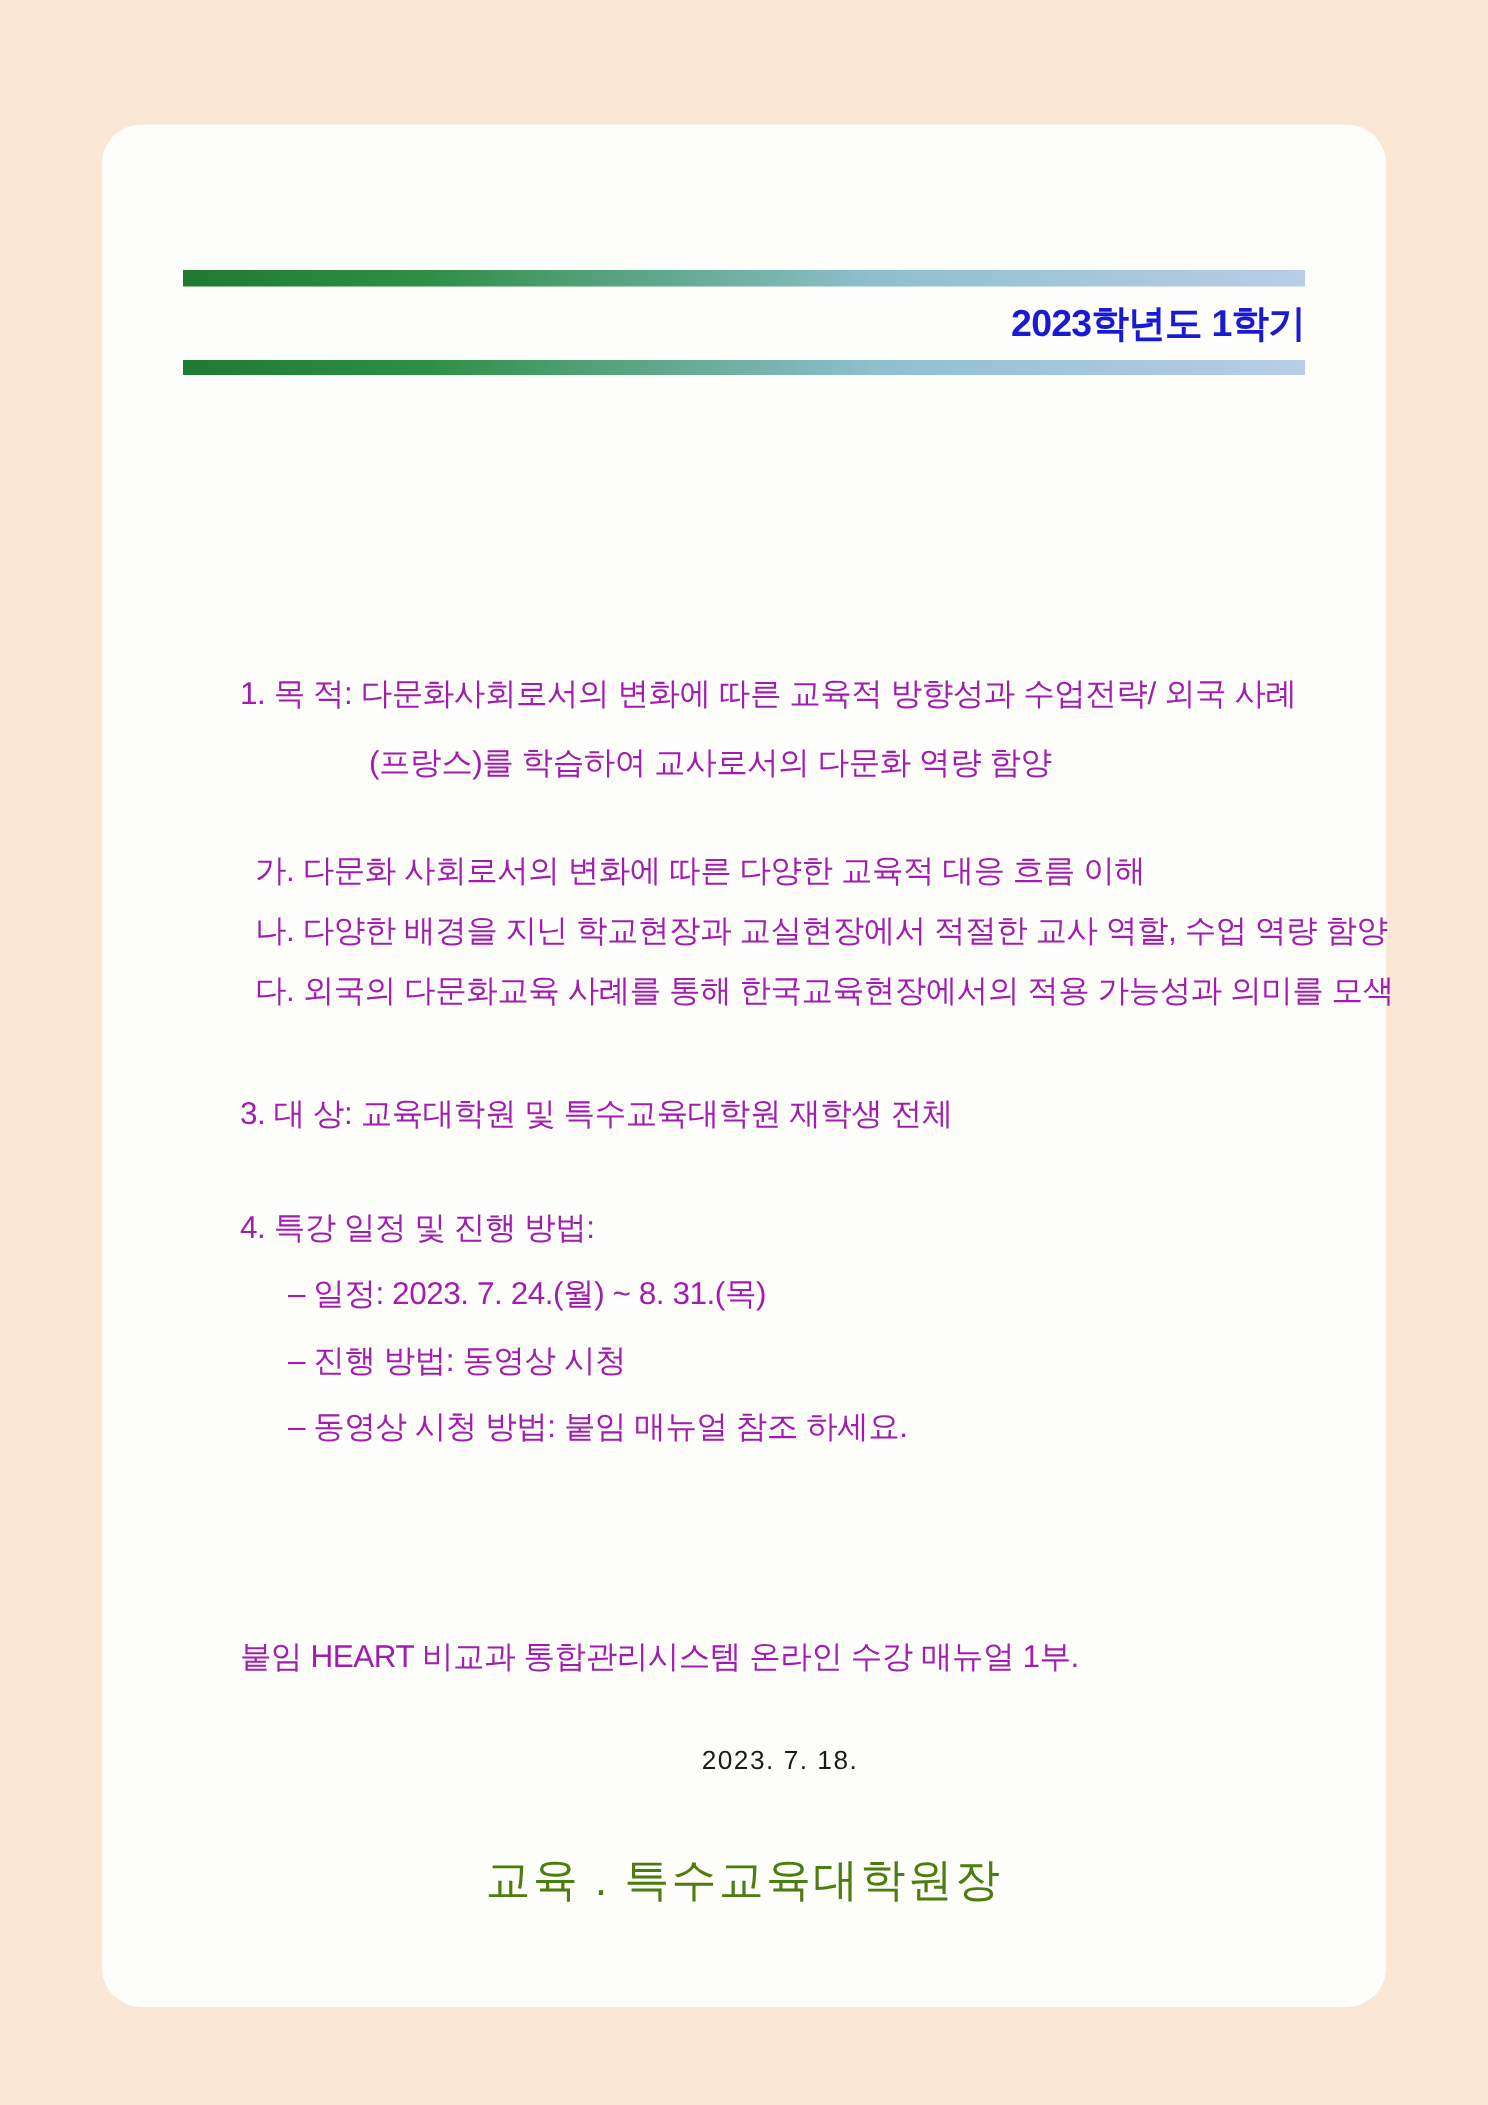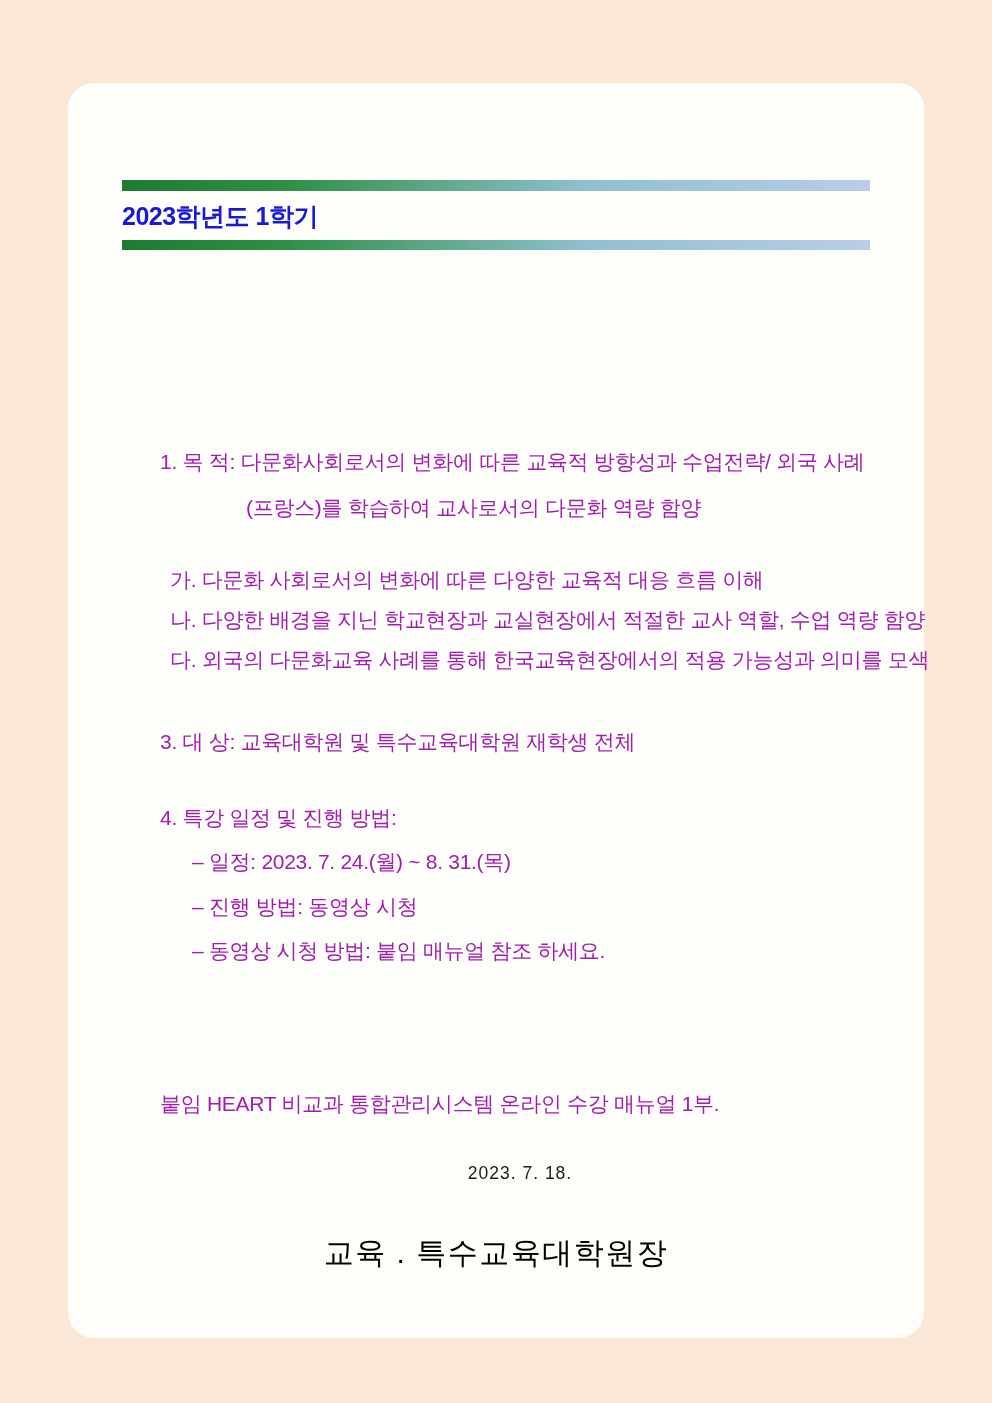--- a/index.html
+++ b/index.html
@@ -38,21 +38,21 @@
     width: 748px;
   }
   .bar {
     height: 11px;
     background: linear-gradient(to right, #1f7a33 0%, #2f8f46 22%, #8fc0cf 62%, #b9cde8 100%);
   }
   .bar-bottom {
     height: 10px;
   }
   .banner-text {
-    text-align: left;
+    text-align: right;
     padding: 9px 0 7px 0;
     color: #1a1ad6;
     font-weight: bold;
     font-size: 25px;
     line-height: 1.33;
     letter-spacing: -0.5px;
   }
   .banner-line2 .hl {
     color: #d21a1a;
   }
@@ -77,21 +77,21 @@
     text-align: center;
     font-size: 17.5px;
     color: #1a1a1a;
     letter-spacing: 1px;
   }
   .signature {
     position: absolute;
     width: 856px;
     text-align: center;
     font-size: 30px;
-    color: #000000;
+    color: #4d7c0f;
     letter-spacing: 1.5px;
     font-weight: 500;
   }
 </style>
 </head>
 <body>
 
 <div class="page">
   <div class="content">
 

